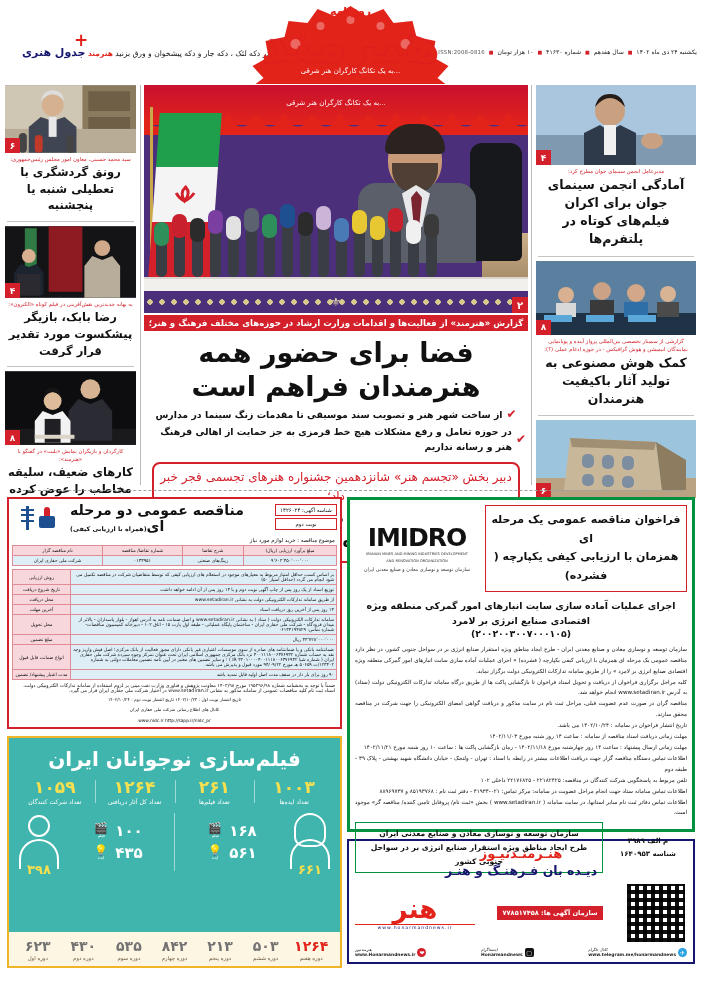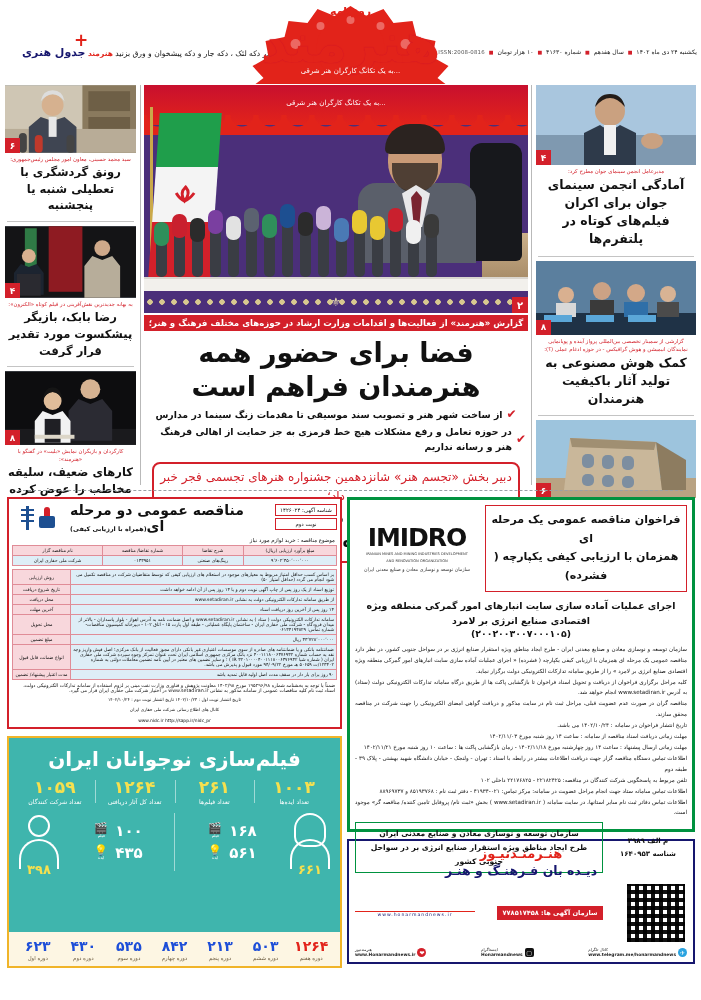--- a/index.html
+++ b/index.html
@@ -306,21 +306,21 @@
   .oly-pair { display: flex; align-items: center; gap: 5px; }
   .oly-ico { width: 18px; text-align: center; color: #fff; font-size: 11px; line-height: 1; }
   .oly-ico small { display: block; font-size: 4px; }
   .oly-pair .v { color: #fff; font-weight: bold; font-size: 15px; }
   .oly-vsep { width: 1px; align-self: stretch; background: rgba(255,255,255,.5); margin: 4px 0; }
   .oly-fignum { position: absolute; bottom: -6px; left: 50%; transform: translateX(-50%); color: #f6e04f; font-weight: bold; font-size: 13px; white-space: nowrap; }
   .oly-bottom { background: #fdf6e3; padding: 4px 6px 5px; position: absolute; left: 0; right: 0; bottom: 0; }
   .oly-bt { text-align: center; font-weight: bold; font-size: 9.4px; color: #1b5e6b; }
   .oly-brow { display: flex; justify-content: space-around; margin-top: 3px; }
   .oly-bcell { text-align: center; flex: 1; }
-  .oly-bnum { font-weight: bold; font-size: 14px; color: #1d4ed8; line-height: 1.1; }
+  .oly-bnum { font-weight: bold; font-size: 14px; color: #737373; line-height: 1.1; }
   .oly-bcell.first .oly-bnum { color: #e2231a; }
   .oly-blbl { font-size: 5.4px; color: #6b5a3e; margin-top: 1px; }
 </style>
 </head>
 <body>
 
 <div class="page">
 
   <div class="masthead">
 
@@ -654,20 +654,23 @@
 
       <div class="hnad">
         <div class="hnad-t1">هنـرمنـدنیـوز</div>
         <div class="hnad-t2">دیـده بان فـرهنـگ و هنـر</div>
         <div class="hnad-row">
           <div class="qr"></div>
           <div class="hnad-mid">
             <span class="hnad-tag">سازمان آگهی ها: ۷۷۸۵۱۷۴۵۸</span>
           </div>
           <div class="hnad-logo">
+            <div class="hnad-logo-mark">
+              <span class="r">هنر</span>
+            </div>
             <div class="hnad-logo-url">www.honarmandnews.ir</div>
           </div>
         </div>
         <div class="hnad-socials">
           <div class="soc">
             <span class="soc-ico soc-tg">✈</span>
             <span class="soc-txt">
               <span>کانال تلگرام</span><br>
               <b>www.telegram.me/honarmandnews</b>
             </span>

